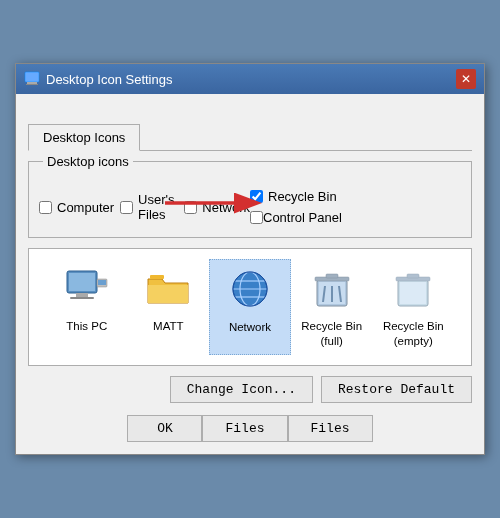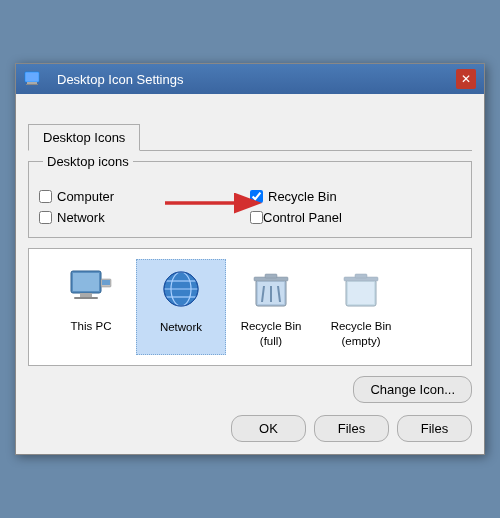--- a/index.html
+++ b/index.html
@@ -29,21 +29,20 @@
       height: 30px;
     }
     .title-bar-left {
       display: flex;
       align-items: center;
       gap: 6px;
     }
     .title-text {
       font-size: 13px;
       font-weight: normal;
-      margin-left: 11px;
     }
     .close-btn {
       background: #c0392b;
       border: none;
       color: white;
       width: 20px;
       height: 20px;
       cursor: pointer;
       font-size: 12px;
       display: flex;
@@ -131,33 +130,34 @@
       align-items: center;
       gap: 8px;
       margin-bottom: 12px;
     }
     .btn {
       padding: 5px 16px;
       border: 1px solid #adadad;
       background: #e8e8e8;
       cursor: pointer;
       font-size: 13px;
-      border-radius: 11px;
+      border-radius: 0;
+      font-family: Liberation Mono, monospace;
     }
     .allow-themes {
       display: flex;
       align-items: center;
       gap: 6px;
       margin-bottom: 14px;
       font-size: 13px;
     }
     .footer-buttons {
       display: flex;
-      justify-content: flex-end;
-      gap: 8px;
+      justify-content: center;
+      gap: 0;
     }
     .footer-buttons .btn {
       padding: 5px 22px;
       min-width: 75px;
       text-align: center;
     }
   </style>
 </head>
 <body>
 
@@ -179,24 +179,28 @@
 
     <div class="tab-bar">
       <div class="tab active">Desktop Icons</div>
     </div>
 
     <div class="group-box" style="position:relative;">
       <span class="group-label">Desktop icons</span>
 
       
       <div style="display:flex; gap:0; margin-top:4px;">
-        <div style="flex:1; display:flex; flex-direction:column; gap:6px;">
+        <div style="flex:1; display:flex; gap:6px;">
           <label style="display:flex;align-items:center;gap:5px;cursor:pointer;">
             <input type="checkbox" id="cb-computer" style="">
             <span>Computer</span>
+          </label>
+          <label style="display:flex;align-items:center;gap:5px;cursor:pointer;">
+            <input type="checkbox" id="cb-userfiles" style="">
+            <span>User's Files</span>
           </label>
           <label style="display:flex;align-items:center;gap:5px;cursor:pointer;">
             <input type="checkbox" id="cb-network" style="">
             <span>Network</span>
           </label>
         </div>
         <div style="flex:1; display:flex; flex-direction:column; gap:6px; position:relative;">
 
           <svg style="position:absolute;left:-90px;top:-4px;width:110px;height:36px;pointer-events:none;" viewBox="0 0 110 36">
             <defs>
@@ -227,20 +231,30 @@
             <rect x="5" y="4" width="26" height="18" fill="#8ab8e0"></rect>
             <rect x="12" y="24" width="12" height="4" fill="#aaa"></rect>
             <rect x="6" y="28" width="24" height="2" rx="1" fill="#888"></rect>
             <rect x="33" y="10" width="10" height="8" rx="1" fill="#c0c0c0" stroke="#888" stroke-width="0.5"></rect>
             <rect x="34" y="11" width="8" height="5" fill="#6a9fd0"></rect>
           </svg>
         </div>
         <span class="icon-label">This PC</span>
       </div>
 
+      <div class="desktop-icon">
+        <div class="icon-img">
+          <svg width="46" height="40" viewBox="0 0 46 40">
+            <path d="M3,10 L3,34 L43,34 L43,14 L20,14 L17,10 Z" fill="#f0c040" stroke="#c08010" stroke-width="1"></path>
+            <path d="M3,16 L43,16 L43,34 L3,34 Z" fill="#f5d060"></path>
+            <rect x="5" y="6" width="14" height="4" rx="1" fill="#f0b830"></rect>
+          </svg>
+        </div>
+        <span class="icon-label">MATT</span>
+      </div>
 
       <div class="desktop-icon selected">
         <div class="icon-img">
           <svg width="46" height="42" viewBox="0 0 46 42">
             <circle cx="23" cy="20" r="17" fill="#3a80c8" stroke="#1a50a0" stroke-width="1"></circle>
             <ellipse cx="23" cy="20" rx="10" ry="17" fill="none" stroke="#aad0ff" stroke-width="1.2"></ellipse>
             <line x1="6" y1="20" x2="40" y2="20" stroke="#aad0ff" stroke-width="1.2"></line>
             <line x1="8" y1="12" x2="38" y2="12" stroke="#aad0ff" stroke-width="1.2"></line>
             <line x1="8" y1="28" x2="38" y2="28" stroke="#aad0ff" stroke-width="1.2"></line>
             <circle cx="23" cy="20" r="17" fill="none" stroke="#1a50a0" stroke-width="1"></circle>
@@ -273,20 +287,21 @@
             <rect x="6" y="9" width="34" height="4" rx="1" fill="#b0c0d0" stroke="#98aab8" stroke-width="0.5"></rect>
             <rect x="17" y="6" width="12" height="4" rx="1" fill="#b0c0d0" stroke="#98aab8" stroke-width="0.5"></rect>
           </svg>
         </div>
         <span class="icon-label">Recycle Bin<br>(empty)</span>
       </div>
     </div>
 
     <div class="bottom-row" style="justify-content:flex-end;">
       <button class="btn">Change Icon...</button>
+      <button class="btn">Restore Default</button>
     </div>
 
 
     <div class="footer-buttons">
       <button class="btn">OK</button>
       <button class="btn">Files</button>
       <button class="btn">Files</button>
     </div>
   </div>
 </div>

